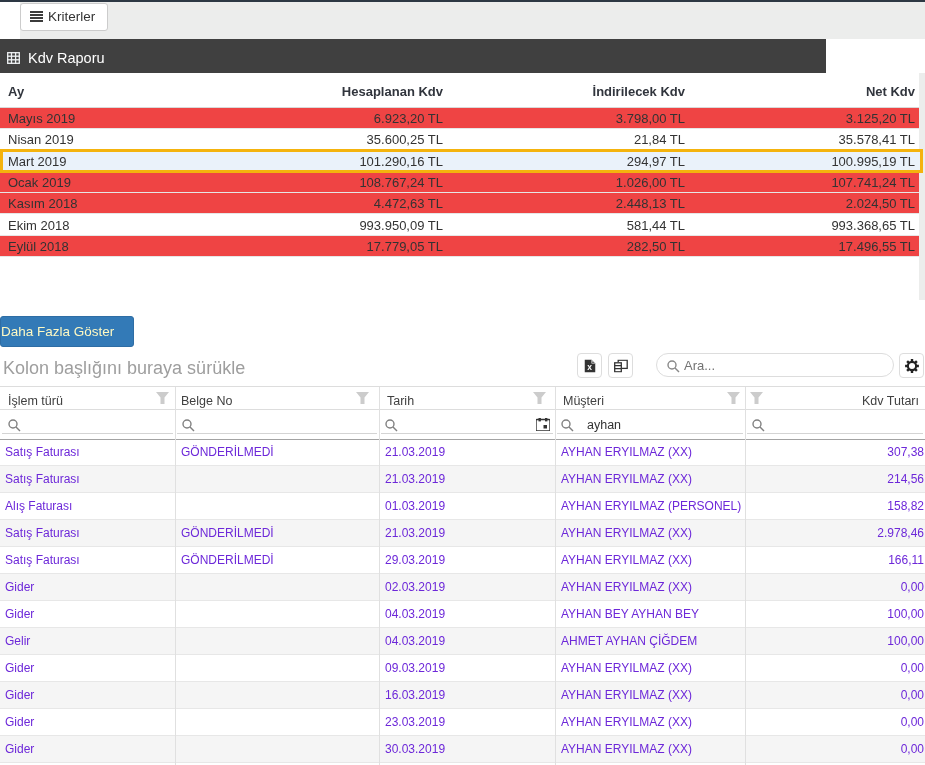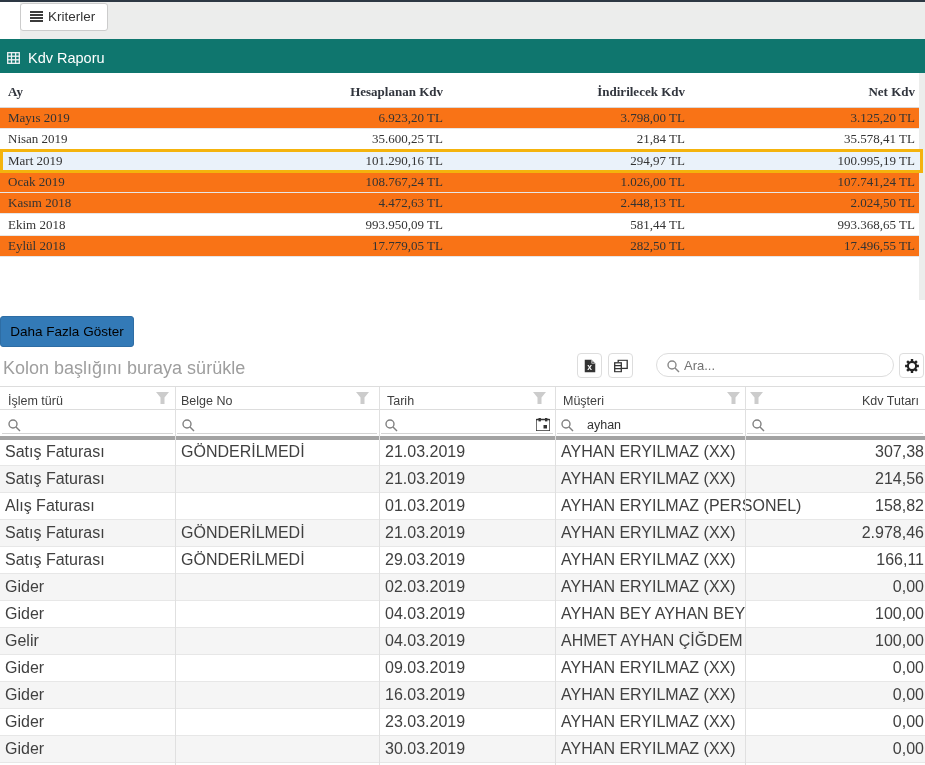--- a/index.html
+++ b/index.html
@@ -8,72 +8,72 @@
 #page { position:relative; width:925px; height:765px; background:#fff; }
 
 
 #topline { position:absolute; left:0; top:0; width:925px; height:2px; background:#2d3844; }
 #topbar { position:absolute; left:0; top:2px; width:925px; height:37px; background:#ecedec;margin-left:20px; }
 #btn-krit { position:absolute; left:0; top:1px; width:88px; height:28px; background:#fff;
   border:1px solid #ccc; border-radius:3px; font-size:13.5px; color:#333;
   line-height:26px; padding-left:9px; }
 #btn-krit svg { vertical-align:-1px; margin-right:5px; }
 
-#titlebar { position:absolute; left:0; top:39px; width:925px; height:34px; background:#0f766e;
+#titlebar { position:absolute; left:0; top:39px; width:826px; height:34px; background:#404040;
   color:#fff; font-size:14.5px; line-height:38px; }
 #titlebar svg { position:absolute; left:7px; top:13px; }
 #titlebar span { position:absolute; left:28px; }
 
 
-#rpt { position:absolute; left:0; top:73px; width:925px;font-family:Liberation Serif, serif; }
+#rpt { position:absolute; left:0; top:73px; width:925px; }
 #rpt .hdr { position:relative; height:35px; width:919px; border-bottom:1px solid #d9d9d9; font-weight:bold;
   font-size:13px; color:#31353d; }
 #rpt .hdr span { position:absolute; top:11px; }
 #rpt .row { position:relative; height:21.3px; border-bottom:1px solid #e6e6e6; width:919px;
   font-size:13px; color:#333; }
 #rpt .row span { position:absolute; top:50%; transform:translateY(-50%); white-space:nowrap; }
-#rpt .odd { background:#f97316;padding-left:40px; }
+#rpt .odd { background:#ef4444;padding-left:40px; }
 .c1 { left:8px; }
 .c2 { right:476px; }
 .c3 { right:234px; }
 .c4 { right:4px; }
 #rpt .sel { background:#eaf2fa; border:3px solid #f4b30d; width:923px; height:24.3px;
   margin-top:-1.5px; margin-bottom:-1.5px; z-index:2; }
 #rpt .sel .c1 { left:5px; }
 #rpt .sel .c2 { right:477px; }
 #rpt .sel .c3 { right:235px; }
 #rpt .sel .c4 { right:5px; }
 #rightstrip { position:absolute; left:919px; top:73px; width:6px; height:227px; background:#ecedec; }
 
 
 #btn-more { position:absolute; left:0; top:316px; width:134px; height:31px; background:#337ab7;
-  border:1px solid #2e6da4; border-radius:3px; color:#000000; font-size:13.5px; text-align:center;
+  border:1px solid #2e6da4; border-radius:3px; color:#fef9c3; font-size:13.5px; text-align:left;
   line-height:29px; }
 #grouppanel { position:absolute; left:3px; top:358px; font-size:18px; color:#9e9e9e; }
 
 .toolbtn { position:absolute; top:353px; width:25px; height:25px; border:1px solid #ddd;
   border-radius:4px; background:#fff; }
 .toolbtn svg { position:absolute; left:50%; top:50%; transform:translate(-50%,-50%); }
 #tb-xls { left:577px; }
 #tb-col { left:608px; }
 #tb-gear { left:899px; }
 #searchbox { position:absolute; left:656px; top:353px; width:238px; height:24px;
   border:1px solid #ddd; border-radius:12px; background:#fff; }
 #searchbox svg { position:absolute; left:10px; top:6px; }
 #searchbox span { position:absolute; left:27px; top:4px; font-size:13px; color:#737373; }
 
 
 #grid { position:absolute; left:0; top:386px; width:925px; height:379px; border-top:1px solid #ddd; }
 #ghead { position:relative; height:23px; border-bottom:1px solid #ddd; font-size:12.5px;
   color:#404040; }
 #ghead span { position:absolute; top:7px; }
-#gfilter { position:relative; height:29.5px; border-bottom:4px solid #a3a3a3; }
+#gfilter { position:relative; height:29.5px; border-bottom:1px solid #a3a3a3; }
 .ul { position:absolute; top:23px; height:1px; background:#d4d4d4; }
 #grows .grow { position:relative; height:26.93px; border-bottom:1px solid #e7e7e7;
-  font-size:16px; color:#404040; }
+  font-size:12px; color:#6d28d9; }
 #grows .even { background:#f5f5f5; }
 #grows .grow span { position:absolute; top:50%; transform:translateY(-50%); white-space:nowrap; }
 .g1 { left:5px; }
 .g2 { left:181px; }
 .g3 { left:385px; }
 .g4 { left:561px; }
 .g5 { right:1px; }
 .vline { position:absolute; top:0; width:1px; background:#e0e0e0; height:100%; }
 .fmag { position:absolute; top:9px; }
 .funnel { position:absolute; top:5px; }

